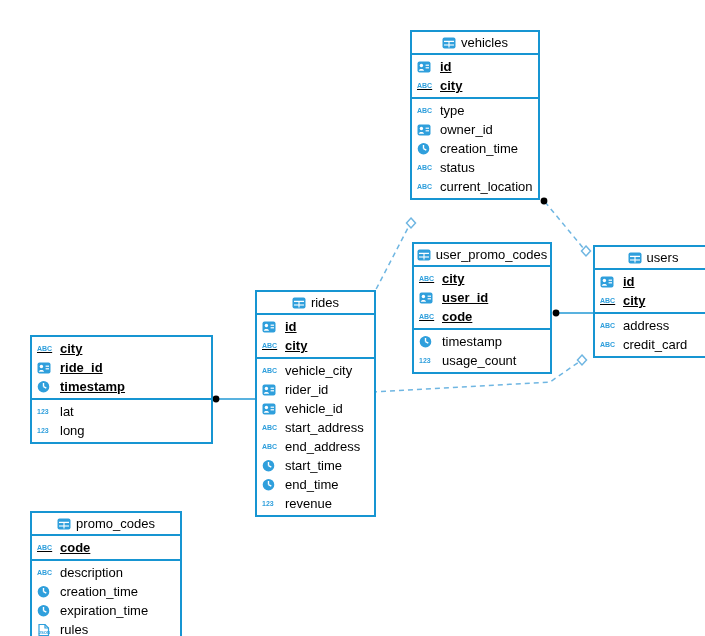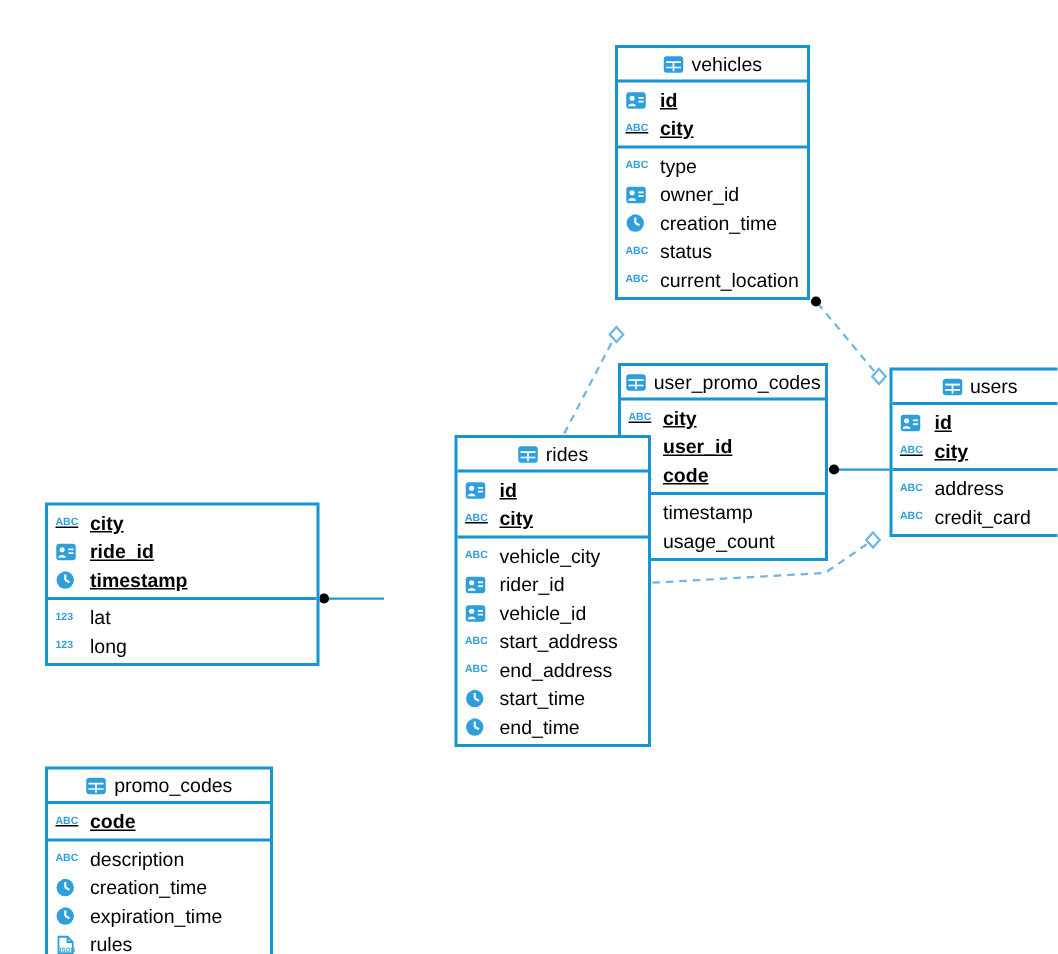--- a/index.html
+++ b/index.html
@@ -226,21 +226,21 @@
           <span class="cname">address</span>
         </div>
         <div class="row">
           <span class="ticon">
             <span class="typetext">ABC</span>
           </span>
           <span class="cname">credit_card</span>
         </div>
       </div>
     </div>
-    <div class="tbl" style="left: 255px; top: 290px; width: 131px; margin-left: 48px;">
+    <div class="tbl" style="left: 255px; top: 290px; width: 121px;">
       <div class="hdr">
         <span class="ticon" style="flex: 0 0 auto; width: auto;">
           <svg width="14" height="12" viewBox="0 0 14 12">
             <rect x="0.5" y="0.5" width="13" height="11" rx="2" fill="#2f9fdc"></rect>
             <line x1="2" y1="4.4" x2="12" y2="4.4" stroke="#fff" stroke-width="1.3"></line>
             <line x1="2" y1="8" x2="12" y2="8" stroke="#fff" stroke-width="1.1"></line>
             <line x1="7" y1="4.4" x2="7" y2="10.5" stroke="#fff" stroke-width="1.1"></line>
           </svg>
         </span>
         <span>rides</span>
@@ -322,20 +322,26 @@
         <div class="row">
           <span class="ticon">
             <svg width="13" height="13" viewBox="0 0 13 13">
               <circle cx="6.5" cy="6.7" r="5.8" fill="#2f9fdc"></circle>
               <line x1="6.5" y1="6.7" x2="6.5" y2="3" stroke="#fff" stroke-width="1.4"></line>
               <line x1="6.5" y1="6.7" x2="9.3" y2="8.2" stroke="#fff" stroke-width="1.4"></line>
               <line x1="2" y1="2" x2="4" y2="0.8" stroke="#fff" stroke-width="1.6"></line>
             </svg>
           </span>
           <span class="cname">end_time</span>
+        </div>
+        <div class="row">
+          <span class="ticon">
+            <span class="typetext">123</span>
+          </span>
+          <span class="cname">revenue</span>
         </div>
       </div>
     </div>
     <div class="tbl" style="left: 30px; top: 335px; width: 183px;">
       <div class="sec keys">
         <div class="row key">
           <span class="ticon">
             <span class="typetext">ABC</span>
           </span>
           <span class="cname">city</span>

